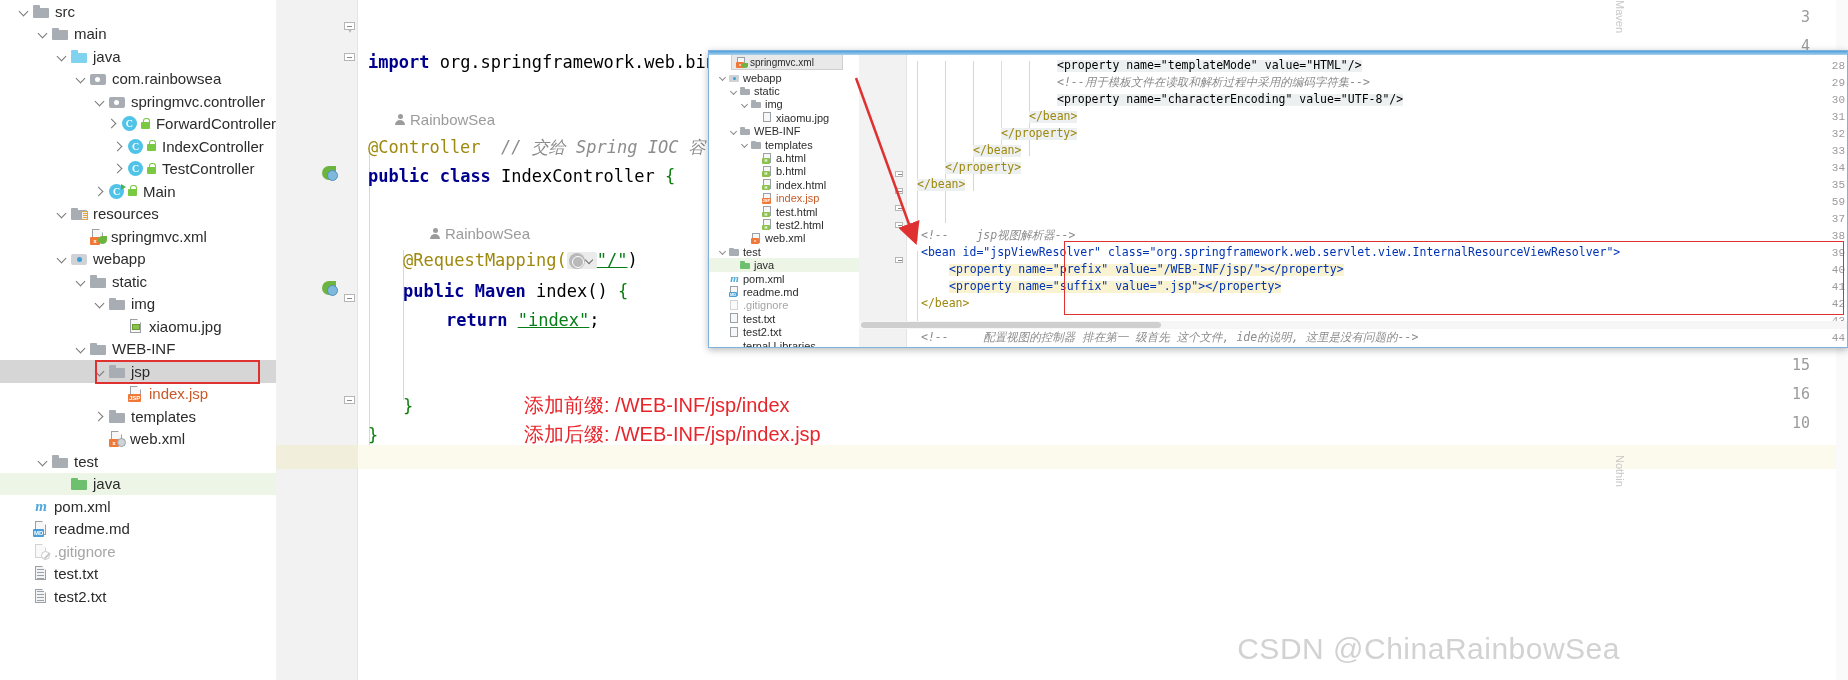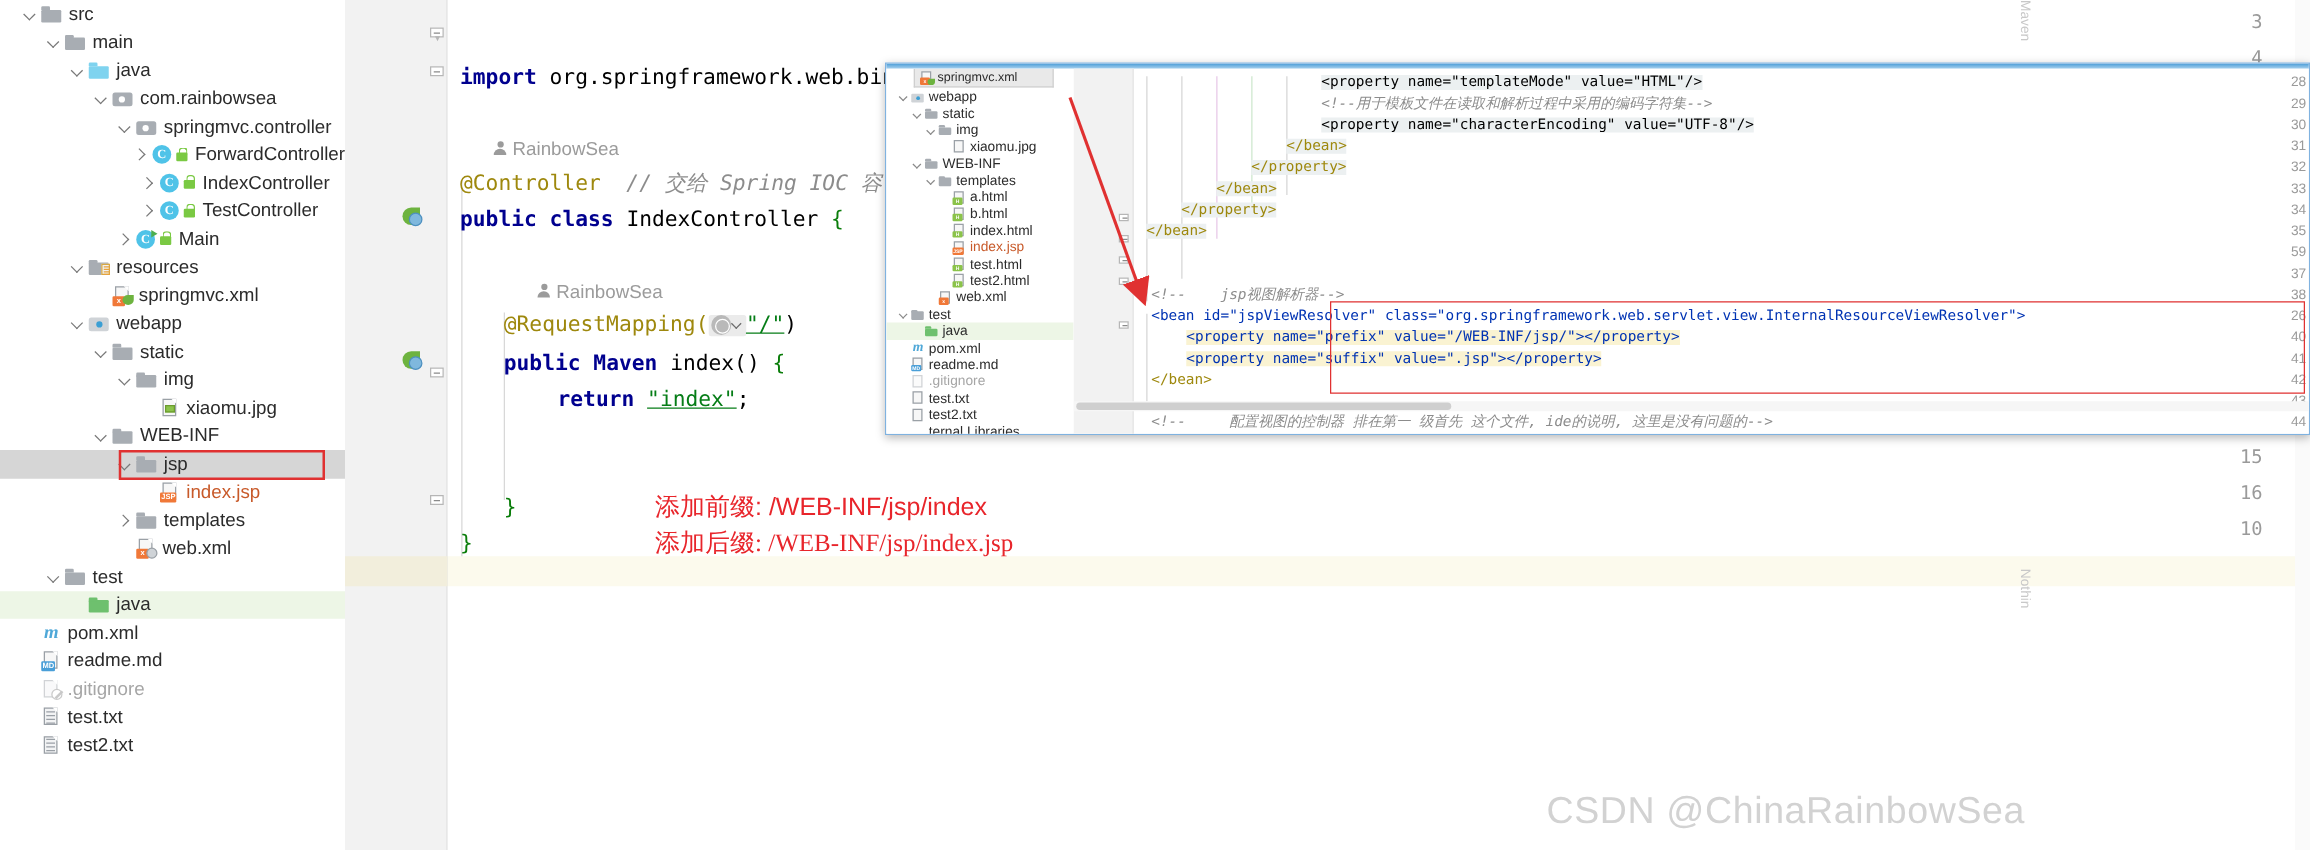--- a/index.html
+++ b/index.html
@@ -294,21 +294,21 @@
 
   
   #fp-xml{
     position:absolute; left:150px; top:4px; width:990px; height:294px; background:#ffffff;
   }
   #fp-xml-gutter{
     position:absolute; left:0; top:0; width:48px; height:294px; background:#f2f2f2;
     border-right:1px solid #e4e4e4;
   }
   .xg-line{
-    position:absolute; right:4px; font-family:Liberation Sans, sans-serif;
+    position:absolute; right:4px; font-family:Liberation Mono, monospace;
     font-size:11px; color:#9a9a9a; width:24px; text-align:right;
   }
   .xfold{ position:absolute; left:36px; width:8px;height:8px;}
   .xfold .b{position:absolute;left:0;top:0;width:8px;height:6px;border:1px solid #b6b6b6;background:#fff;}
   .xfold .b::after{content:"";position:absolute;left:1.5px;top:2px;width:4px;height:1px;background:#8a8a8a;}
   .xml-line{
     position:absolute; font-family:"DejaVu Sans Mono", monospace; font-size:11.5px;
     white-space:pre; line-height:1;
   }
   .x-tag{ color:#0033b3; }
@@ -627,21 +627,21 @@
 
     <div class="code-line" style="left:170px; top:312px;"><span class="kw">return</span><span class="plain"> </span><span class="str" style="text-decoration:underline;">"index"</span><span class="plain">;</span></div>
 
     <div class="code-line" style="left:127px; top:398px;"><span class="brace-g">}</span></div>
 
     <div class="code-line" style="left:92px; top:427px;"><span class="brace-g">}</span></div>
 
     <div id="return-box"></div>
 
     <div class="red-note" style="left:248px; top:392px;">添加前缀: /WEB-INF/jsp/index</div>
-    <div class="red-note" style="left:248px; top:421px;font-family:Liberation Serif, serif;">添加后缀: /WEB-INF/jsp/index.jsp</div>
+    <div class="red-note" style="left:248px; top:421px;">添加后缀: /WEB-INF/jsp/index.jsp</div>
 
     <div class="vscroll"></div>
   </div>
 
   <div id="float-panel">
     <div id="fp-titlebar"></div>
 
     <div id="fp-tree">
       <div class="ft-tab">
         <span class="ft-fico">
@@ -820,21 +820,21 @@
           <div class="xg-line" style="top: 22px;">29</div>
           <div class="xg-line" style="top: 39px;">30</div>
           <div class="xg-line" style="top: 56px;">31</div>
           <div class="xg-line" style="top: 73px;">32</div>
           <div class="xg-line" style="top: 90px;">33</div>
           <div class="xg-line" style="top: 107px;">34</div>
           <div class="xg-line" style="top: 124px;">35</div>
           <div class="xg-line" style="top: 141px;">59</div>
           <div class="xg-line" style="top: 158px;">37</div>
           <div class="xg-line" style="top: 175px;">38</div>
-          <div class="xg-line" style="top: 192px;">26</div>
+          <div class="xg-line" style="top: 192px;">39</div>
           <div class="xg-line" style="top: 209px;">40</div>
           <div class="xg-line" style="top: 226px;">41</div>
           <div class="xg-line" style="top: 243px;">42</div>
           <div class="xg-line" style="top: 260px;">43</div>
           <div class="xg-line" style="top: 277px;">44</div>
         </div>
 
       <div class="xfold" style="top:116px;">
           <div class="b"></div>
         </div>

